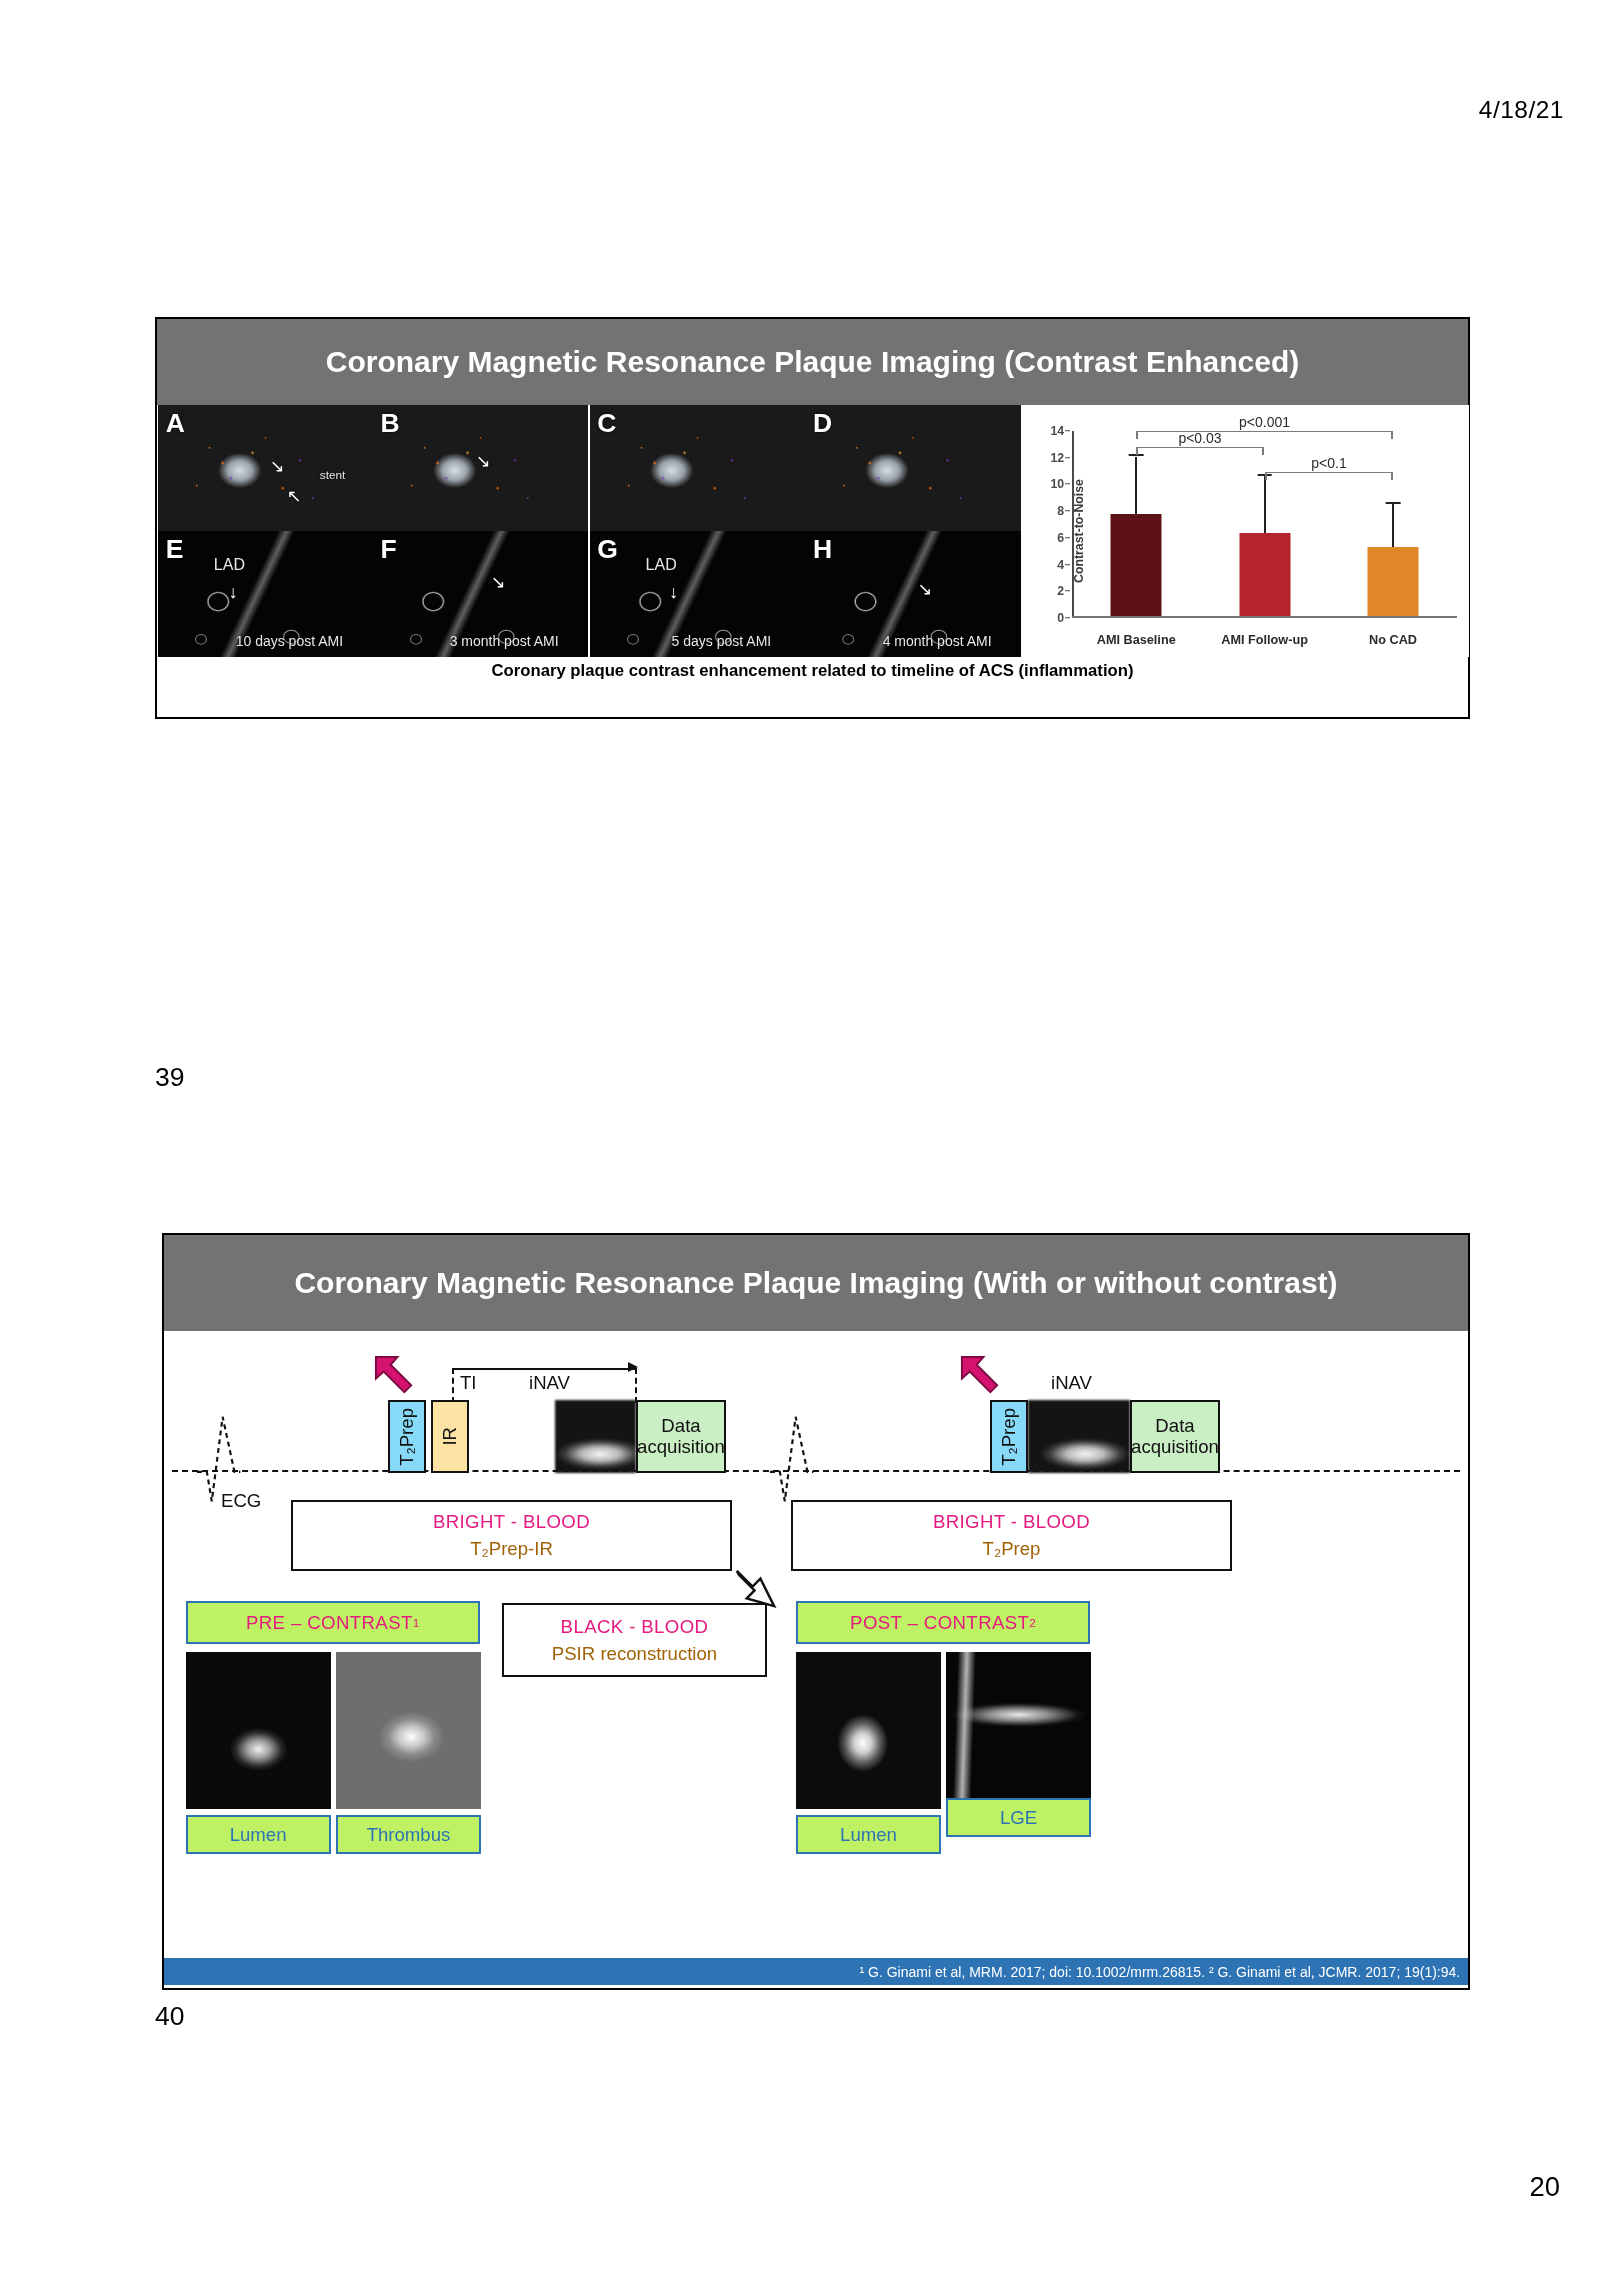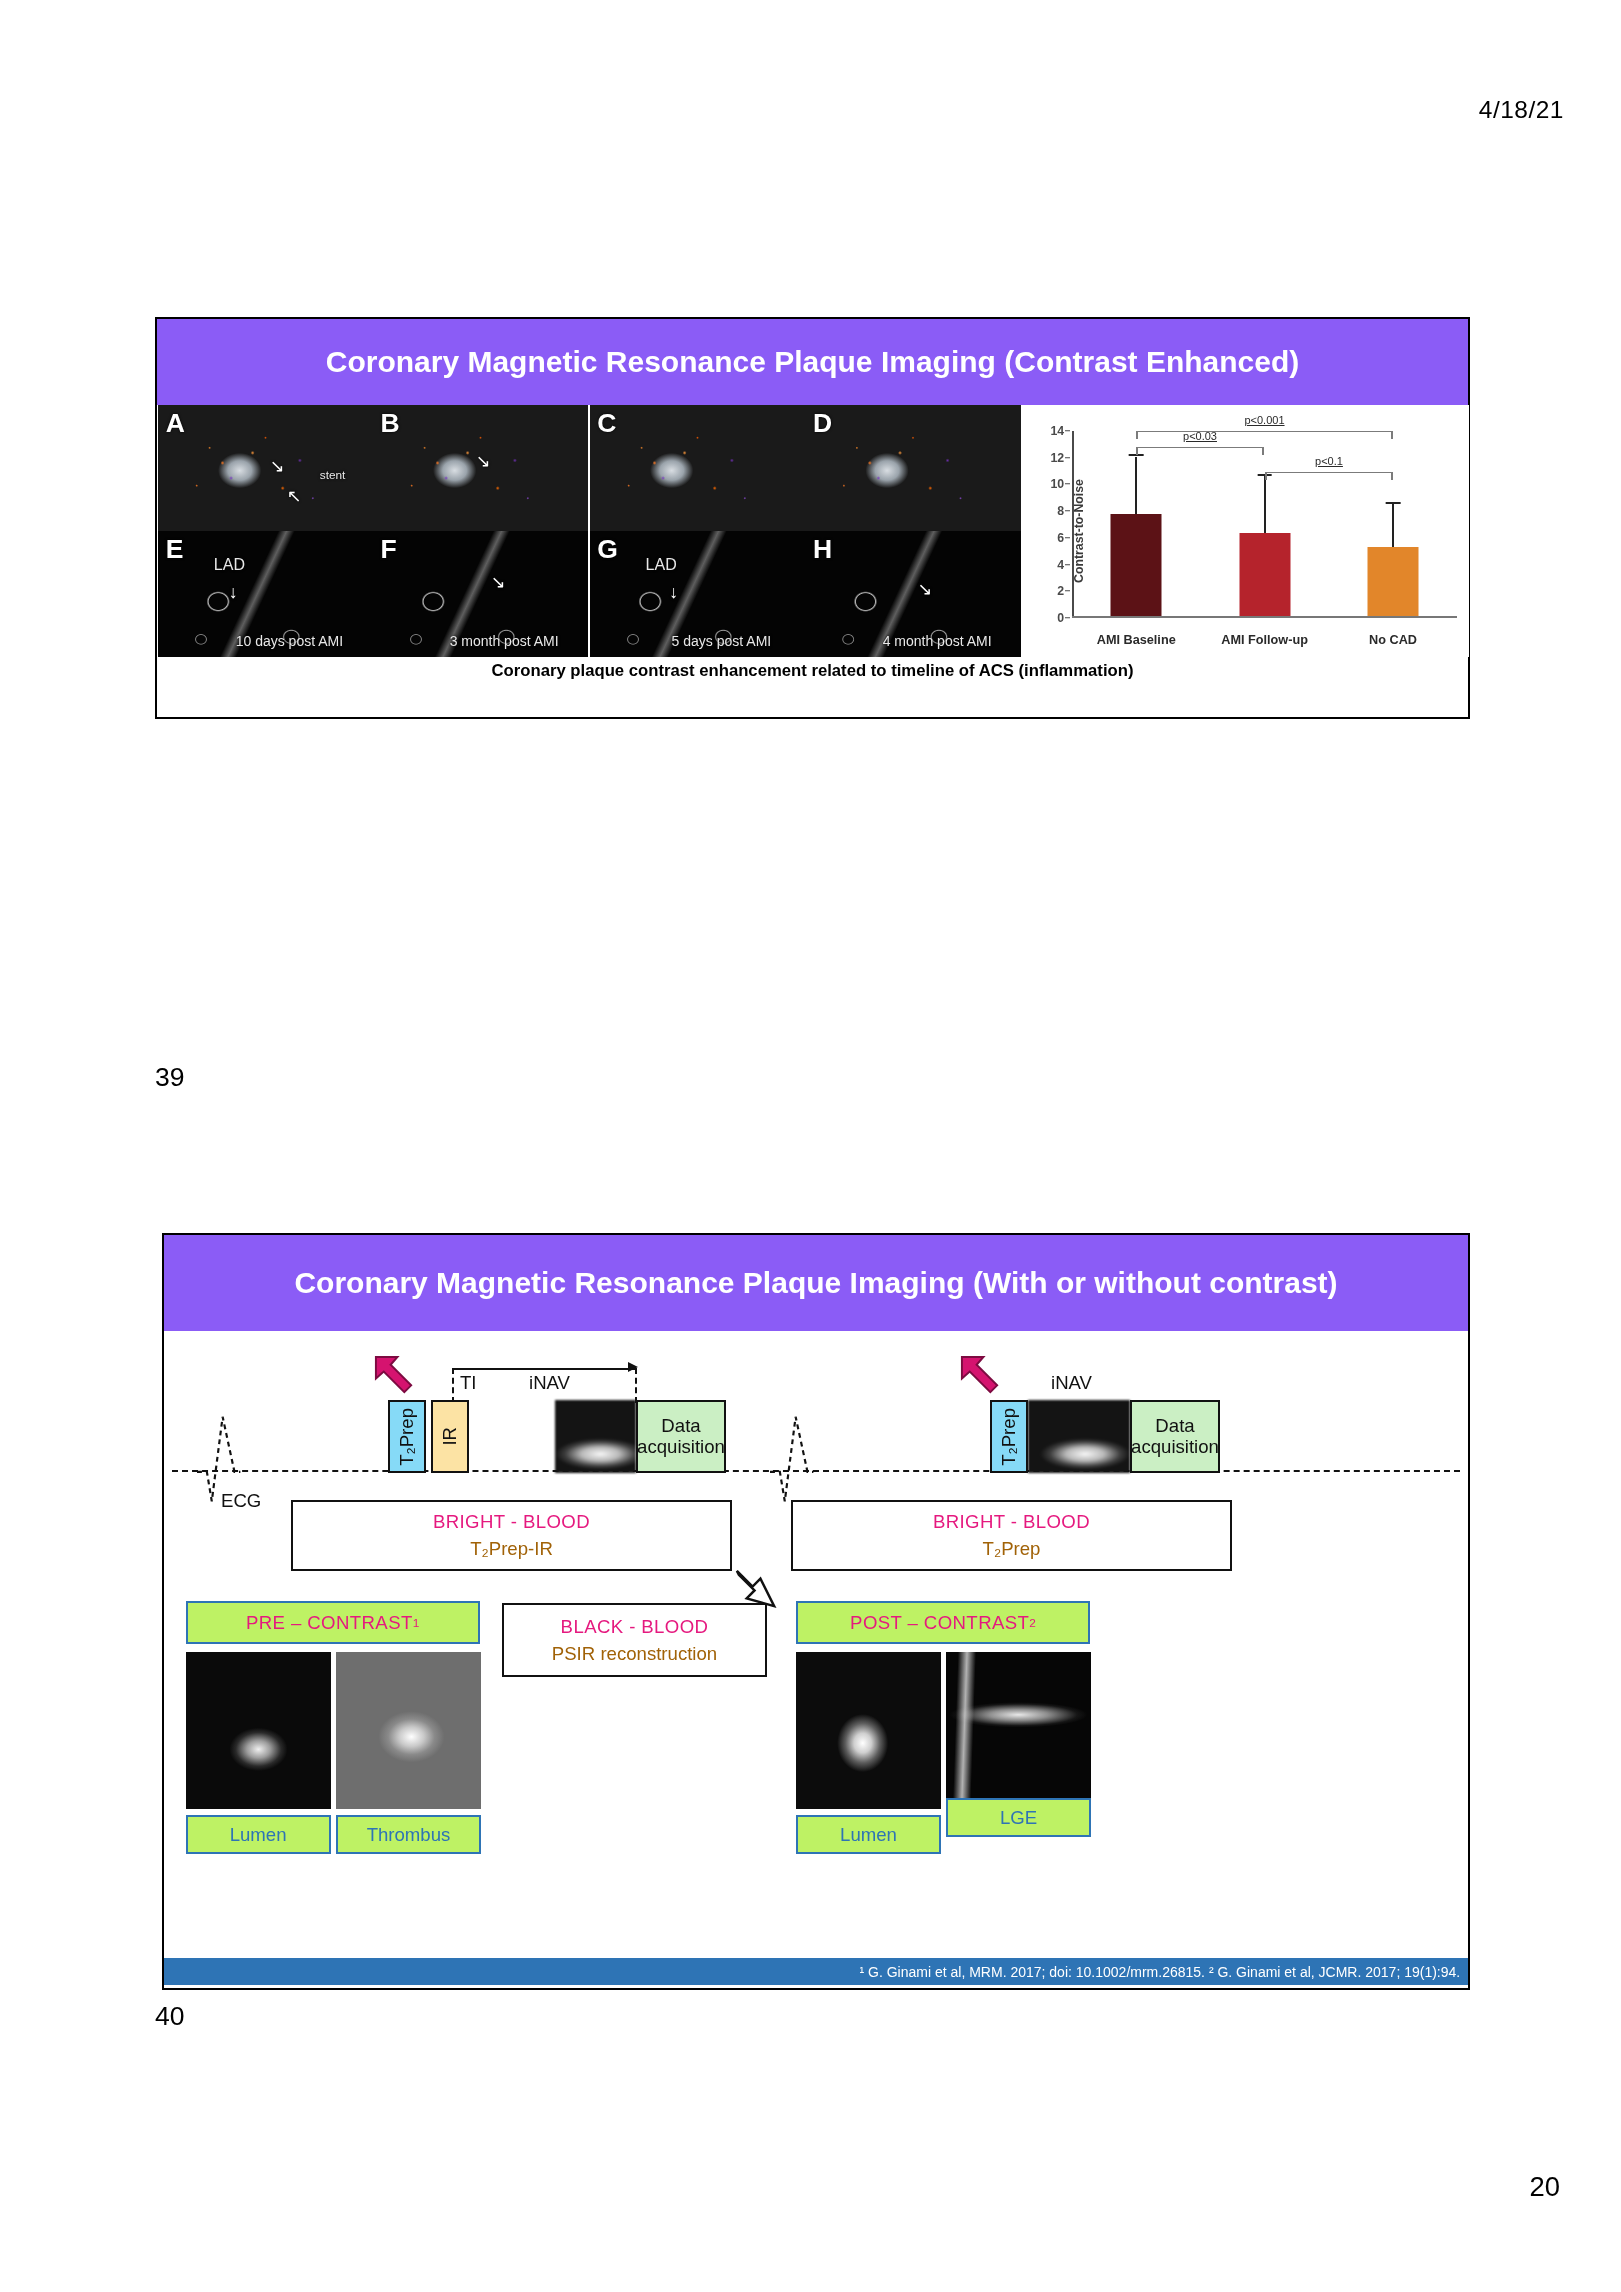--- a/index.html
+++ b/index.html
@@ -24,21 +24,21 @@
     position: absolute; font-size: 26.5px; color: #000;
   }
 
   
   .slide {
     position: absolute;
     background: #fff;
     border: 2.9px solid #000;
   }
   .slide-title {
-    background: #8b5cf6;
+    background: #737373;
     color: #fff;
     font-weight: bold;
     text-align: right;
     line-height: 1.08;
     display: flex; align-items: center; justify-content: center;
   }
   .slide-footer {
     background: #2E74B5;
     color: #fff;
     text-align: right;
@@ -165,21 +165,21 @@
   }
   .x-label {
     flex: 1; text-align: center; font-size: 12.7px;
     font-weight: bold; color: #2a2a2a;
   }
   .sig { position: absolute; }
   .sig-line { position: absolute; height: 1.6px; background: #7b7b7b; }
   .sig-tick-l, .sig-tick-r { position: absolute; width: 1.6px; background: #7b7b7b; }
   .sig-text {
     position: absolute; transform: translateX(-50%);
-    font-size: 11px; color: #2a2a2a; white-space: nowrap; text-decoration: underline;
+    font-size: 14px; color: #2a2a2a; white-space: nowrap;
   }
 
   .caption-39 {
     position: absolute; left: 0; right: 0; top: 252px; height: 28px;
     display: flex; align-items: center; justify-content: center;
     font-size: 16.7px; font-weight: bold; color: #000;
   }
 
   
   #slide40 { left: 162px; top: 1233px; width: 1308px; height: 757px; }

